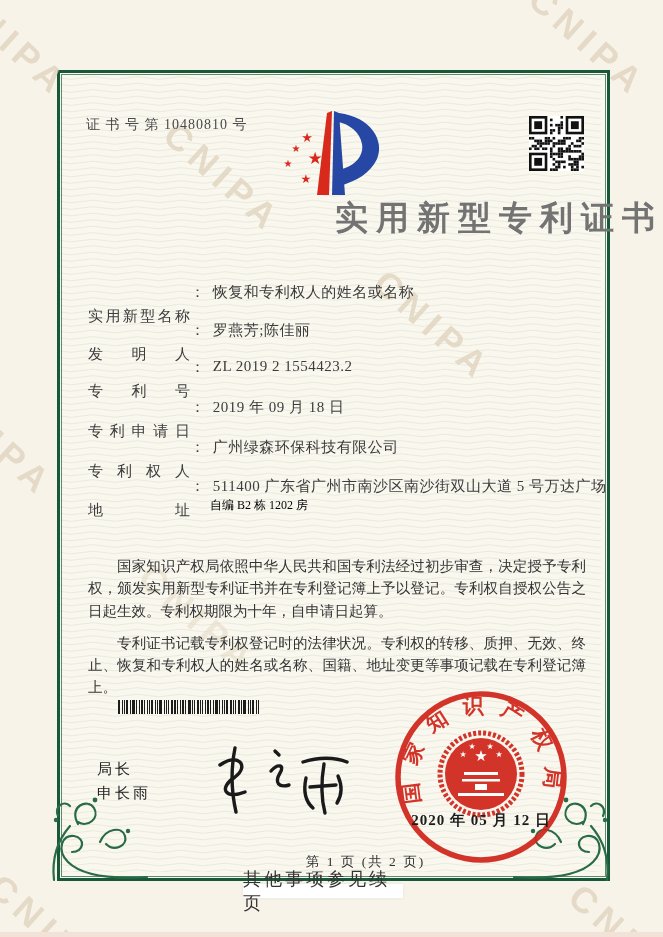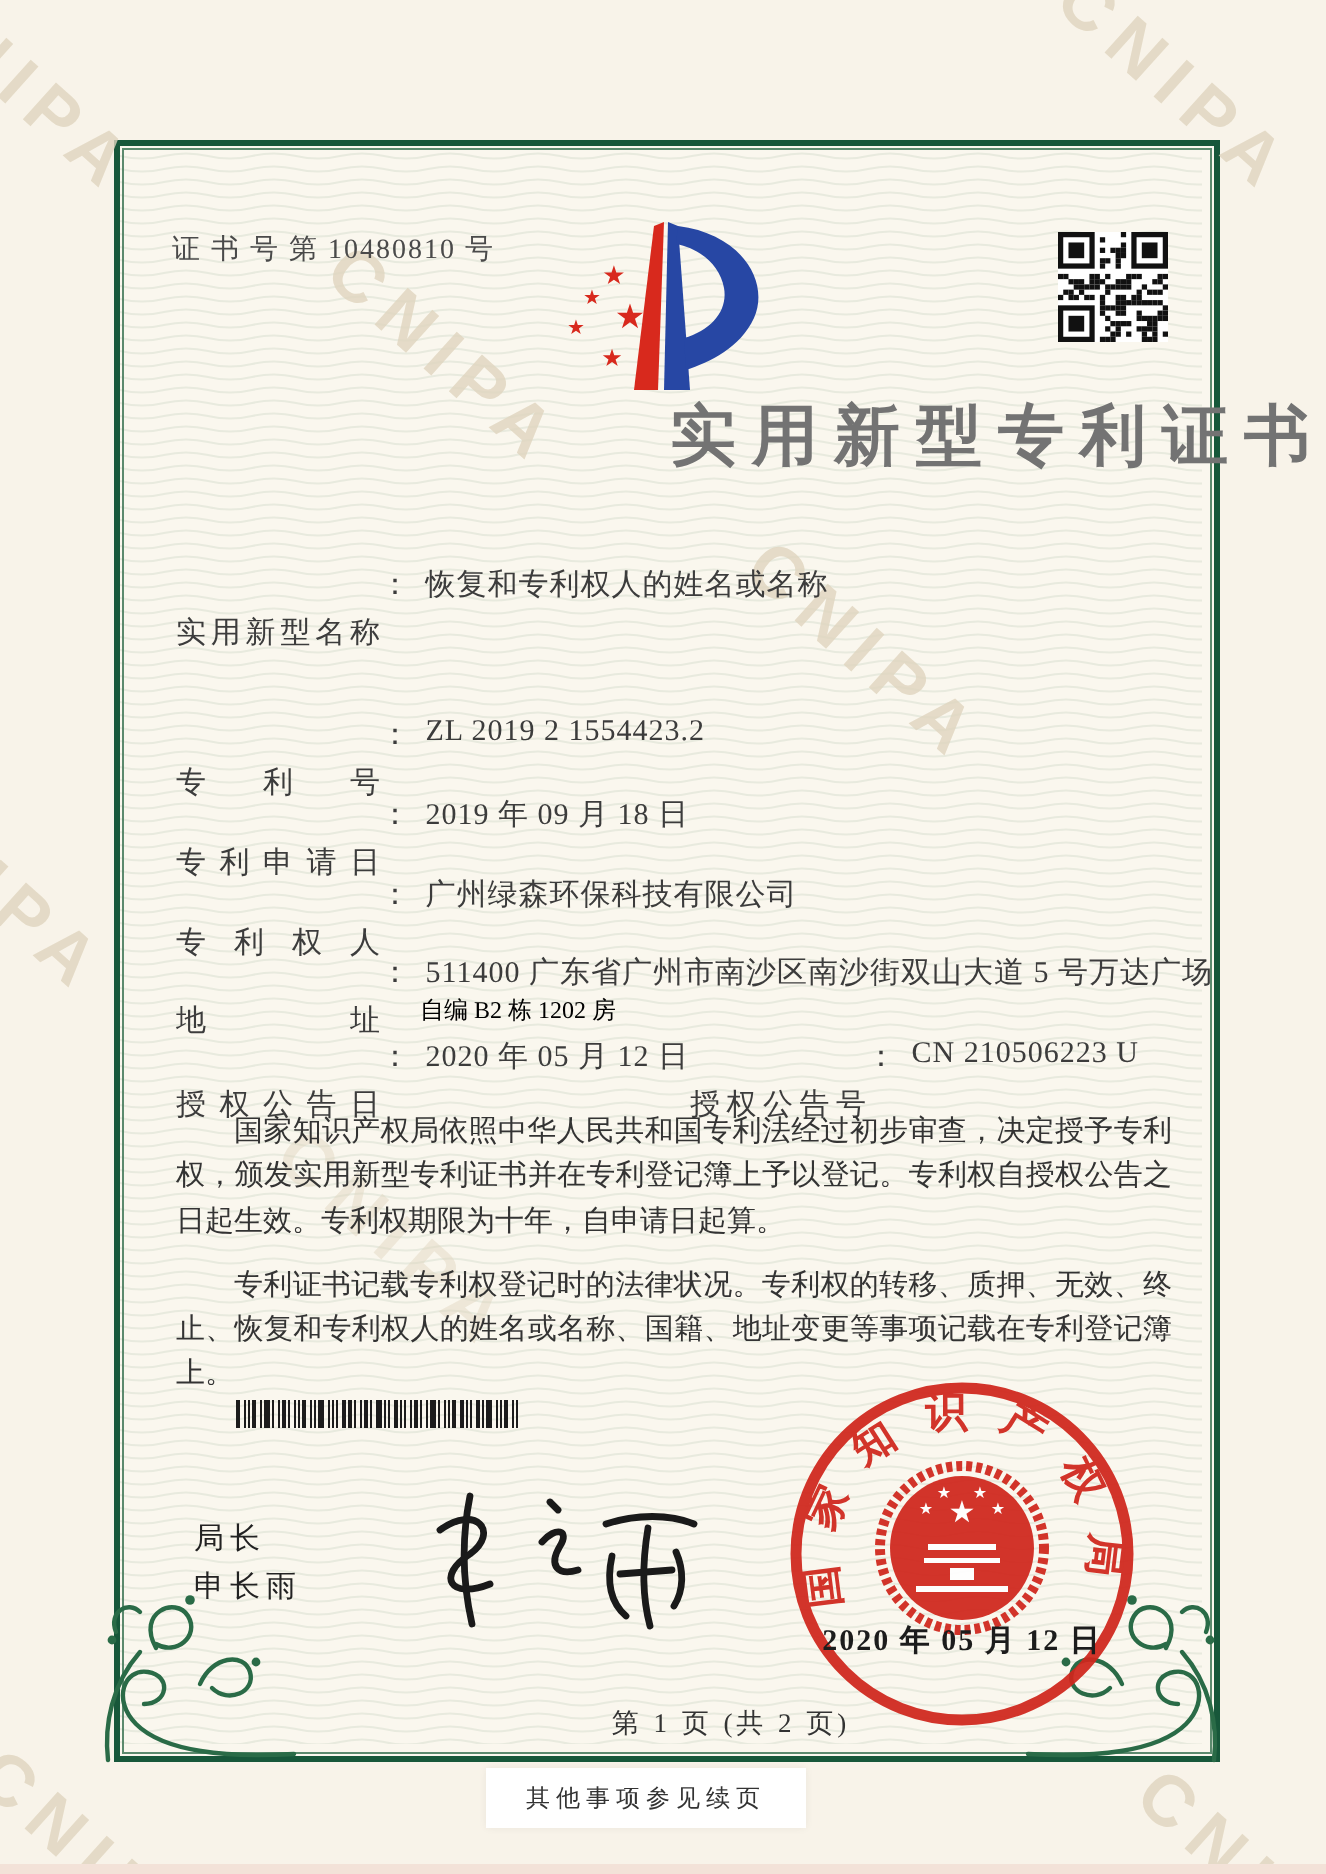--- a/index.html
+++ b/index.html
@@ -38,23 +38,23 @@
   
   .sig-label{left:97px;font-size:15px;letter-spacing:3px;color:#222;
              font-family:"Liberation Sans","DejaVu Sans",sans-serif;text-align:center;}
   #signature{left:205px;top:738px;}
   
   #seal{left:392px;top:688px;opacity:.93;}
   .seal-date{left:392px;top:811px;width:178px;text-align:center;font-size:15px;
              font-weight:700;color:#1c1c1c;letter-spacing:1px;z-index:3;}
   .page-no{left:0;top:853px;width:663px;text-align:center;font-size:13.5px;color:#333;
            letter-spacing:2px;z-index:3;padding-left:34px;}
-  .sticker{left:243px;top:884px;width:160px;height:30px;background:#ffffff;
+  .sticker{left:243px;top:884px;width:160px;height:14px;background:#ffffff;
            box-shadow:0 0 4px rgba(0,0,0,.06);display:flex;align-items:center;
-           justify-content:center;font-size:12px;letter-spacing:3px;color:#333;z-index:3;}
+           justify-content:center;font-size:18px;letter-spacing:3px;color:#333;z-index:3;}
   .edge-strip{left:0;bottom:0;width:663px;height:5px;background:#f3e2d8;z-index:4;}
   .ornament{z-index:2;}
 </style>
 </head>
 <body>
 
 <span class="wm" style="left:-30px;top:-22px">CNIPA</span>
 <span class="wm" style="left:183px;top:114px">CNIPA</span>
 <span class="wm" style="left:548px;top:-22px">CNIPA</span>
 <span class="wm" style="left:393px;top:262px">CNIPA</span>
@@ -368,45 +368,41 @@
         <rect x="47.14" y="52.38" width="2.62" height="2.62" fill="#111"></rect>
       </g>
   </svg>
 
   <div class="abs title">实用新型专利证书</div>
 
   <div class="frow" style="top:283px">
     <span class="flabel">实用新型名称</span><span class="fcolon">：</span>
     <span class="fvalue">恢复和专利权人的姓名或名称</span>
   </div>
+  <div class="frow" style="top:321px">
+    <span class="flabel">发明人</span><span class="fcolon">：</span>
+    <span class="fvalue">罗燕芳;陈佳丽</span>
+  </div>
   <div class="frow" style="top:358px">
     <span class="flabel">专利号</span><span class="fcolon">：</span>
     <span class="fvalue">ZL 2019 2 1554423.2</span>
   </div>
   <div class="frow" style="top:398px">
     <span class="flabel">专利申请日</span><span class="fcolon">：</span>
     <span class="fvalue">2019 年 09 月 18 日</span>
   </div>
   <div class="frow" style="top:438px">
     <span class="flabel">专利权人</span><span class="fcolon">：</span>
     <span class="fvalue">广州绿森环保科技有限公司</span>
   </div>
   <div class="frow" style="top:477px">
     <span class="flabel">地址</span><span class="fcolon">：</span>
     <span class="fvalue">511400 广东省广州市南沙区南沙街双山大道 5 号万达广场</span>
   </div>
   <div class="abs addr2" style="top:497px">自编 B2 栋 1202 房</div>
-  <div class="frow" style="top:519px">
-    <span class="flabel">授权公告日</span><span class="fcolon">：</span>
-    <span class="fvalue">2020 年 05 月 12 日</span>
-    <span class="grp2">
-      <span class="flabel">授权公告号</span><span class="fcolon">：</span>
-      <span class="fvalue">CN 210506223 U</span>
-    </span>
-  </div>
 
   <div class="abs bodytext">
     <p>国家知识产权局依照中华人民共和国专利法经过初步审查，决定授予专利权，颁发实用新型专利证书并在专利登记簿上予以登记。专利权自授权公告之日起生效。专利权期限为十年，自申请日起算。</p>
     <p>专利证书记载专利权登记时的法律状况。专利权的转移、质押、无效、终止、恢复和专利权人的姓名或名称、国籍、地址变更等事项记载在专利登记簿上。</p>
   </div>
 
   <svg class="abs" id="barcode" width="146" height="14">
       <rect x="0" y="0" width="2" height="14" fill="#1c1c1c"></rect>
       <rect x="4" y="0" width="1" height="14" fill="#1c1c1c"></rect>
       <rect x="6" y="0" width="1" height="14" fill="#1c1c1c"></rect>

